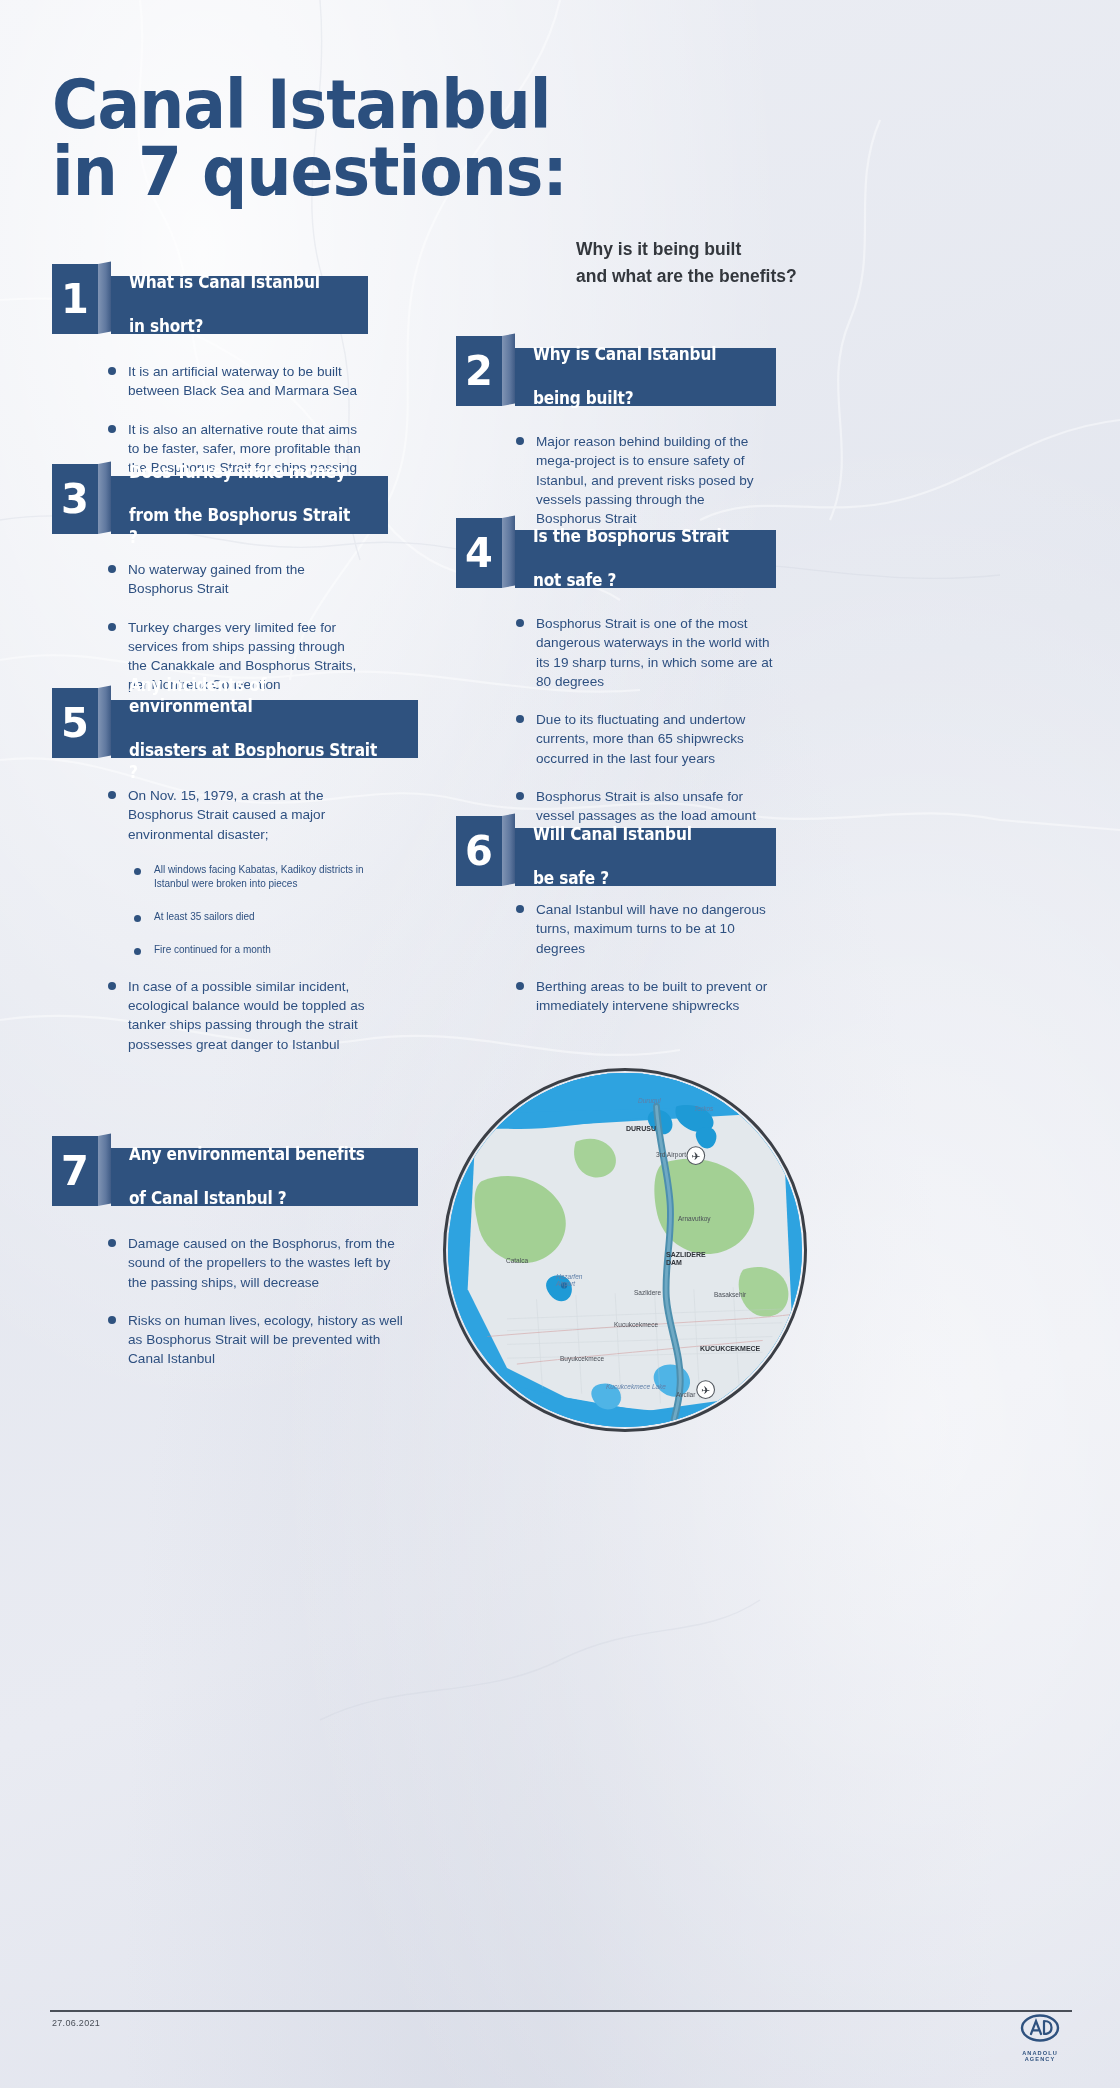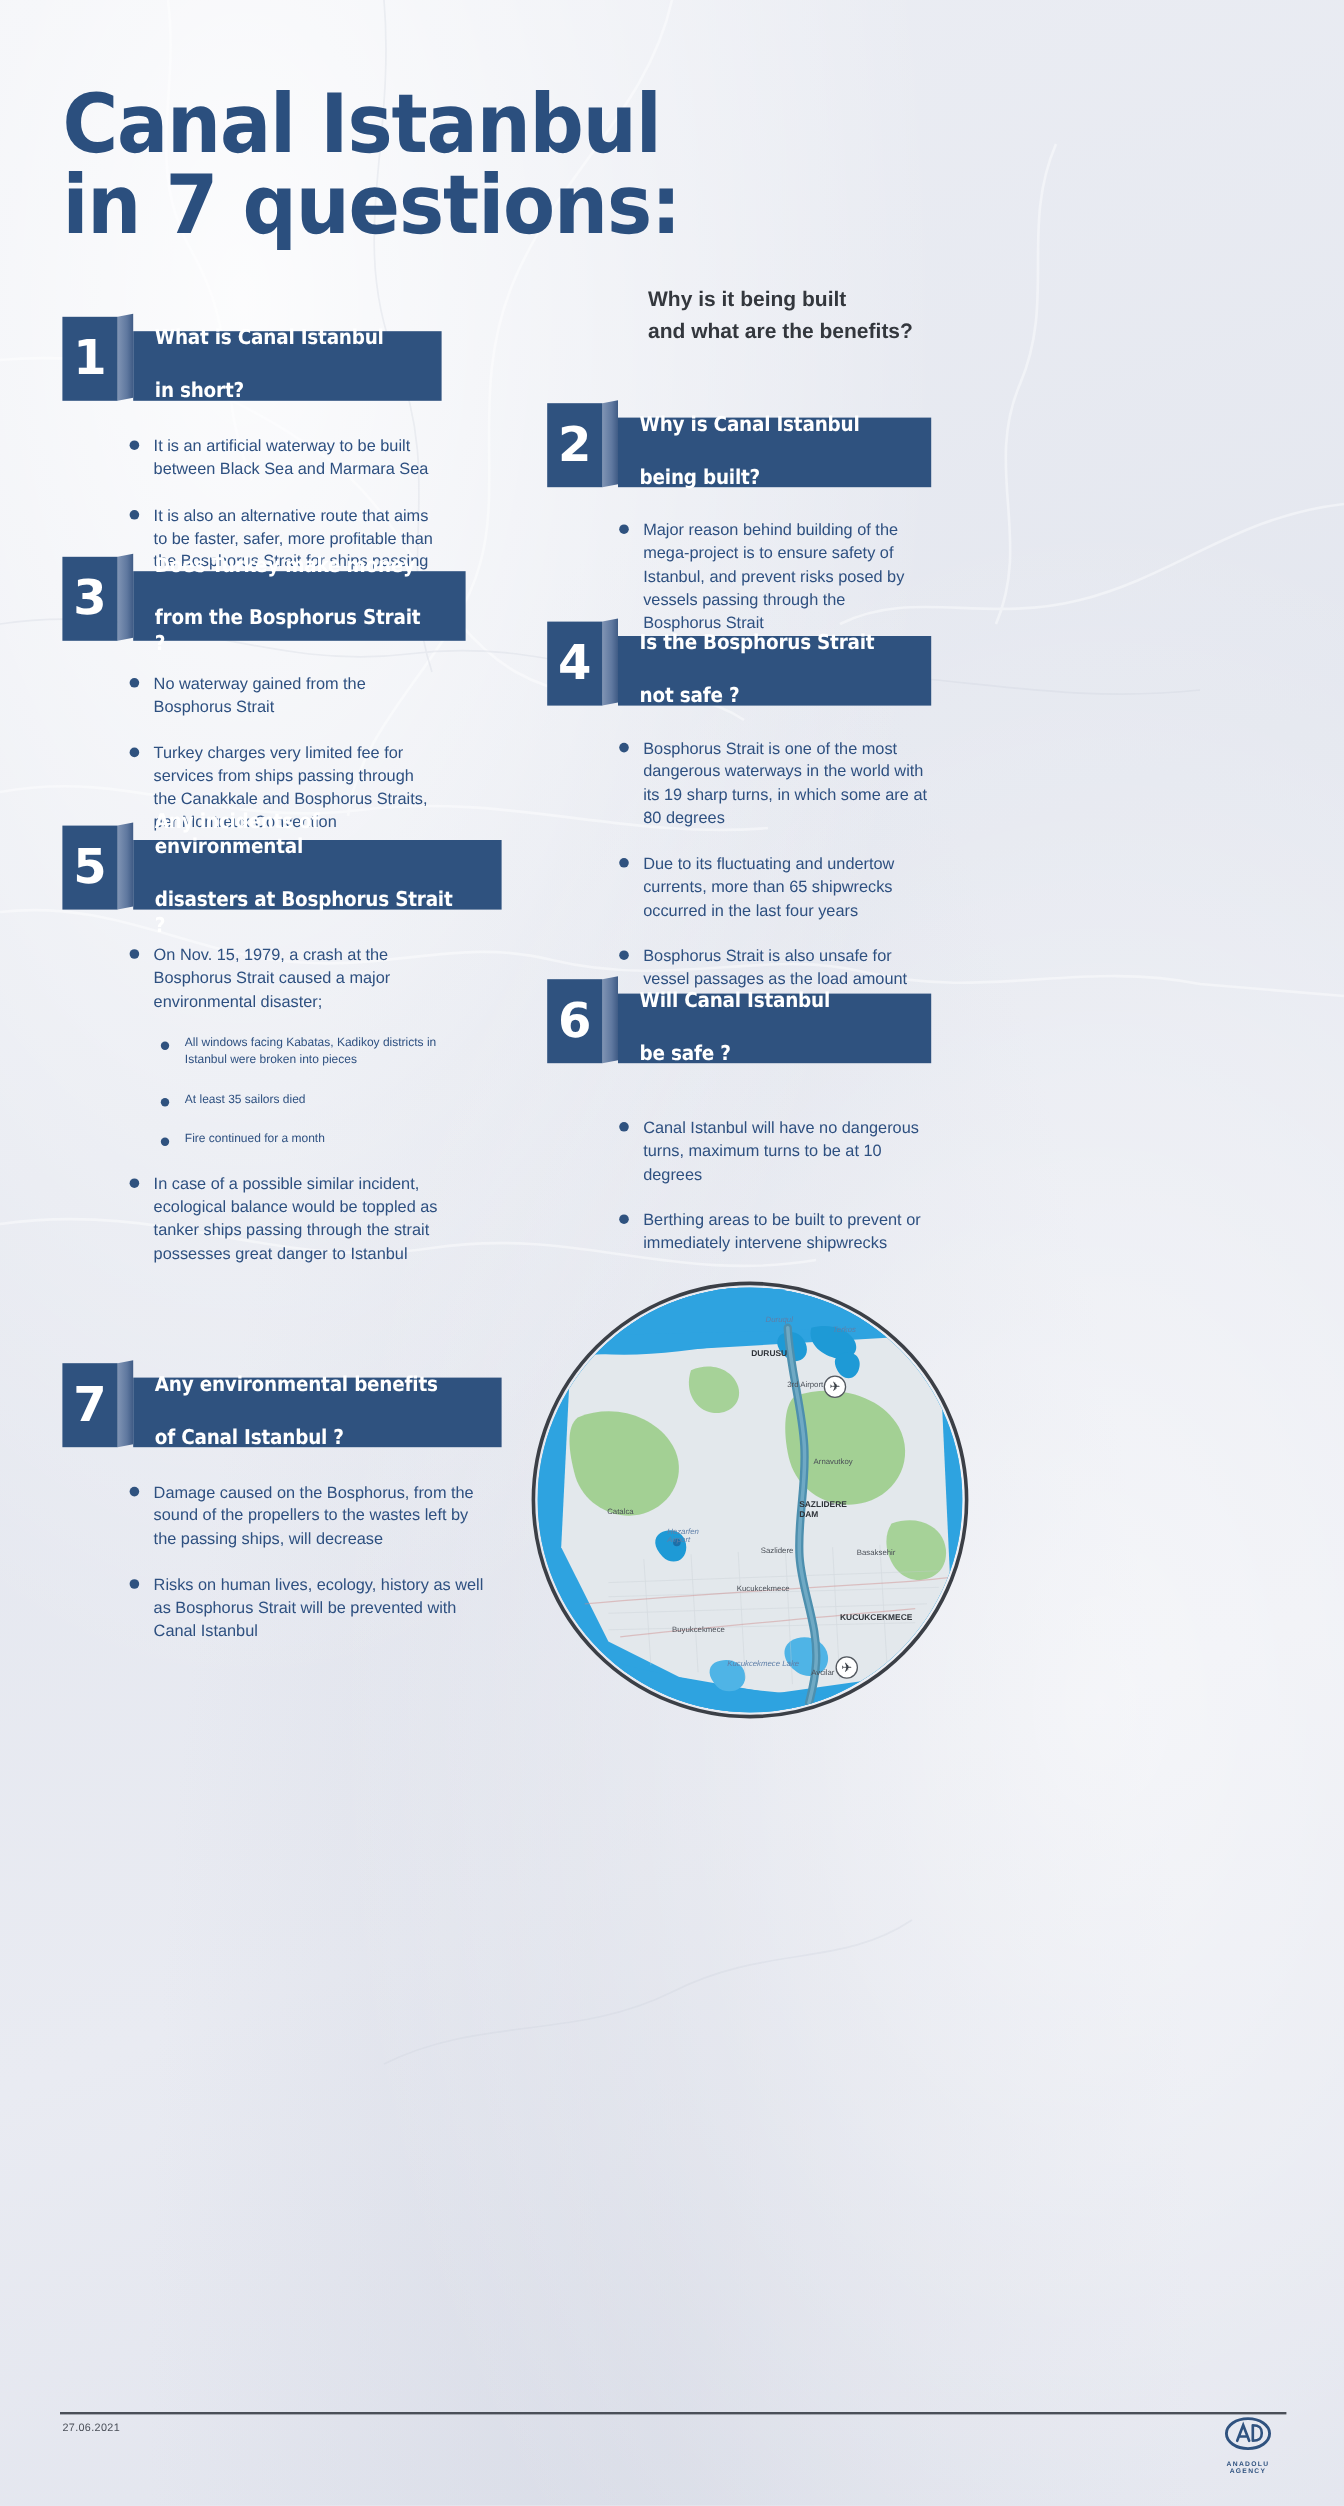--- a/index.html
+++ b/index.html
@@ -33,21 +33,21 @@
     font-size:68px;
     line-height:.98;
     letter-spacing:-1px;
     transform:scaleX(.93);
     transform-origin:left top;
   }
   #title .l2{ display:block; }
 
   
   #right-heading{
-    position:absolute; left:540px; top:236px; width:300px;
+    position:absolute; left:576px; top:236px; width:300px;
     color:#33373d;
     font-weight:bold;
     font-size:17.5px;
     line-height:1.55;
   }
 
   
   .qblock{ position:absolute; }
   .qhead{ position:relative; height:58px; }
   .qnum{
@@ -278,21 +278,21 @@
     <div class="qhead">
       <div class="qnum">6</div>
       <div class="qnum-bevel"></div>
       <div class="qbar">
         <span>
           <span>Will Canal Istanbul</span><br>
           <span> be safe ?</span>
         </span>
       </div>
     </div>
-    <div class="blist" style="margin-left:56px; width:258px; margin-top:44px;">
+    <div class="blist" style="margin-left:56px; width:258px; margin-top:14px;">
       <div class="bitem">Canal Istanbul will have no dangerous turns, maximum turns to be at 10 degrees</div>
       <div class="bitem">Berthing areas to be built to prevent or immediately intervene shipwrecks</div>
     </div>
   </div>
 
   <div class="qblock" style="left:52px; top:1148px; width:366px;">
     <div class="qhead">
       <div class="qnum">7</div>
       <div class="qnum-bevel"></div>
       <div class="qbar">

